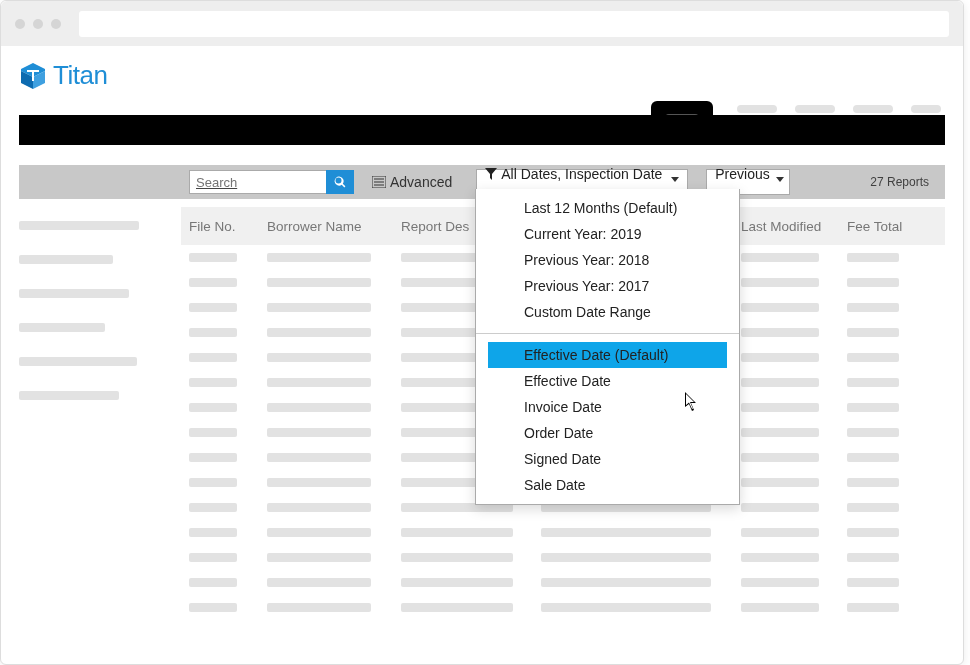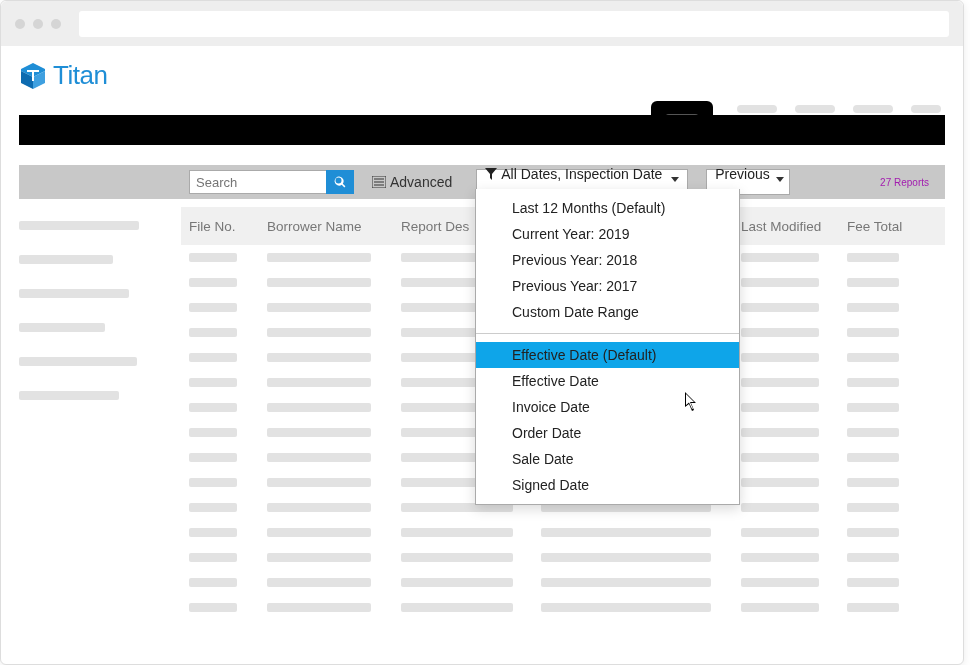--- a/index.html
+++ b/index.html
@@ -21,32 +21,32 @@
 .tab-row { position: absolute; left: 0; right: 0; top: 0; display: flex; align-items: flex-start; justify-content: flex-end; padding: 0 22px; gap: 18px; }
 .tab-active { width: 62px; height: 34px; background: #000; border-radius: 6px 6px 0 0; display: flex; align-items: center; justify-content: center; margin-right: 6px; }
 .tab-active .pill { width: 34px; height: 8px; border-radius: 4px; background: #555; }
 .tab-ghost { width: 40px; height: 8px; border-radius: 4px; background: #e2e2e2; margin-top: 4px; }
 
 
 .black-bar-extend { position: absolute; left: 18px; right: 18px; top: 14px; height: 30px; background: #000; }
 .toolbar { background: #c8c8c8; height: 34px; margin: 30px 18px 0; display: flex; align-items: center; padding: 0 12px; gap: 10px; }
 .toolbar-spacer-left { width: 148px; }
 .search-group { display: flex; height: 24px; }
-.search-input { width: 137px; height: 24px; border: 1px solid #aaa; border-right: none; font-size: 13px; padding: 5px 6px; color: #444; background: #fff; }
+.search-input { width: 137px; height: 24px; border: 1px solid #aaa; border-right: none; font-size: 13px; padding: 5px 6px; color: #444; background: #fff; text-decoration: underline; }
 .search-btn { width: 28px; height: 24px; background: #1f8ed6; border: 1px solid #1f8ed6; display: flex; align-items: center; justify-content: center; }
 .search-btn svg { fill: #fff; }
 .advanced-link { display: flex; align-items: center; gap: 4px; margin-left: 8px; font-size: 14px; color: #333; }
 .advanced-link svg { fill: #333; }
 .dropdown-btn { height: 24px; background: #fff; border: 1px solid #aaa; display: flex; align-items: flex-end; padding: 12px 8px; font-size: 14px; color: #222; gap: 6px; }
 .date-filter-btn { width: 212px; justify-content: space-between; margin-left: 14px; }
 .date-filter-btn .left { display: flex; align-items: center; gap: 4px; }
 .columns-btn { width: 84px; justify-content: space-between; margin-left: 8px; }
 .caret-down { width:0; height:0; border-left: 4px solid transparent; border-right: 4px solid transparent; border-top: 5px solid #333; }
 .toolbar-flex { flex: 1; }
-.report-count { font-size: 10px; color: #a21caf; margin-right: 4px; }
+.report-count { font-size: 12px; color: #404040; margin-right: 4px; }
 
 
 .content { display: flex; padding: 0 18px; gap: 14px; margin-top: 8px; position: relative; }
 .sidebar { width: 148px; padding-top: 14px; }
 .ph-row { height: 9px; background: #e2e2e2; border-radius: 2px; margin-bottom: 22px; }
 .sidebar .ph-row { margin-bottom: 25px; }
 
 .table-area { flex: 1; }
 .thead { display: flex; background: #f0f0f0; height: 38px; align-items: center; padding: 0 8px; gap: 10px; font-size: 13.5px; color: #777; }
 .th { }
@@ -61,21 +61,21 @@
 .tbody .ph { height: 9px; background: #e2e2e2; border-radius: 2px; }
 .tbody .col-file .ph { width: 48px; }
 .tbody .col-borrower .ph { width: 104px; }
 .tbody .col-desc .ph { width: 112px; }
 .tbody .col-addr .ph { width: 170px; }
 .tbody .col-mod .ph { width: 78px; }
 .tbody .col-fee .ph { width: 52px; }
 
 
 .dropdown-menu { position: absolute; left: 474px; top: 188px; width: 265px; background: #fff; border: 1px solid #aaa; border-top: none; box-shadow: 0 4px 12px rgba(0,0,0,0.15); z-index: 100; }
-.menu-section { padding: 6px 0; }
+.menu-section { padding: 6px 12px; }
 .menu-item { display: flex; align-items: center; height: 26px; padding: 0 12px 0 36px; font-size: 14px; color: #222; cursor: default; position: relative; }
 .menu-item:hover, .menu-item.hovered { background: #0ea5e9; }
 .menu-item .check { position: absolute; left: 12px; }
 .menu-divider { height: 1px; background: #ccc; margin: 2px 0; }
 
 .cursor { position: absolute; left: 684px; top: 391px; z-index: 200; pointer-events: none; }
 </style>
 </head>
 <body>
 
@@ -496,24 +496,24 @@
         <div class="menu-item">
           <span>Effective Date</span>
         </div>
         <div class="menu-item">
           <span>Invoice Date</span>
         </div>
         <div class="menu-item">
           <span>Order Date</span>
         </div>
         <div class="menu-item">
+          <span>Signed Date</span>
+        </div>
+        <div class="menu-item">
           <span>Sale Date</span>
-        </div>
-        <div class="menu-item">
-          <span>Signed Date</span>
         </div>
       </div>
   </div>
 
   <svg class="cursor" width="14" height="20" viewBox="0 0 14 20">
     <path d="M0 0 L0 15 L4 12 L7 19 L9 18 L6 11 L11 11 Z" fill="#000"></path>
     <path d="M1 2 L1 13 L4 10.5 L7 17 L8 16.5 L5 10 L9 10 Z" fill="#fff"></path>
   </svg>
 </div>
 

